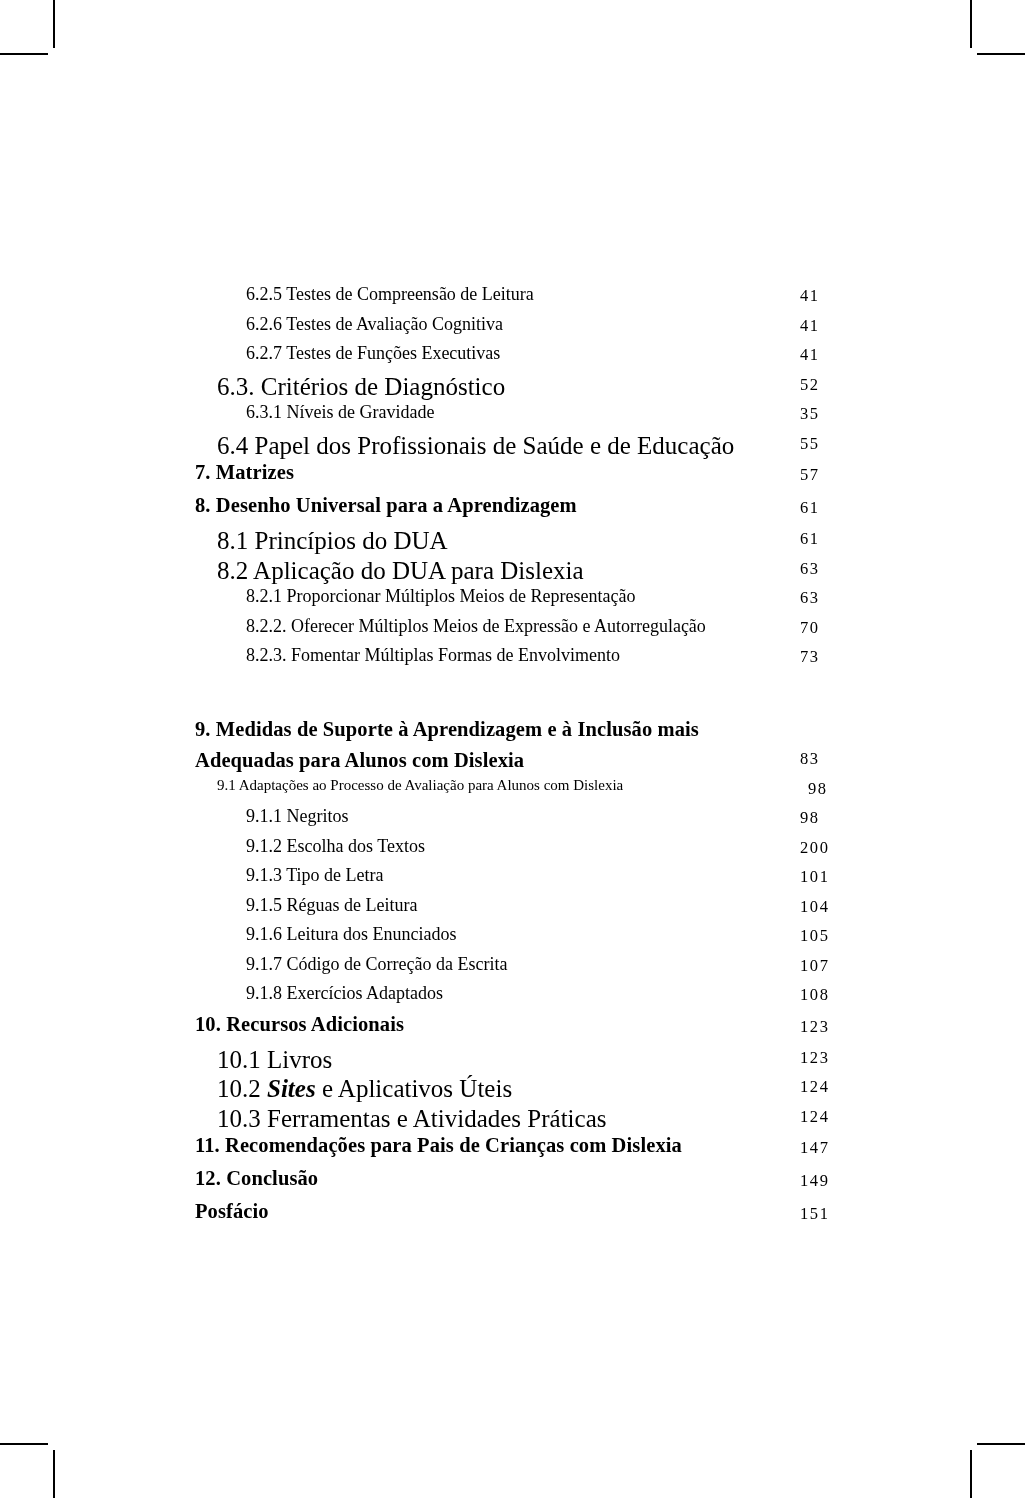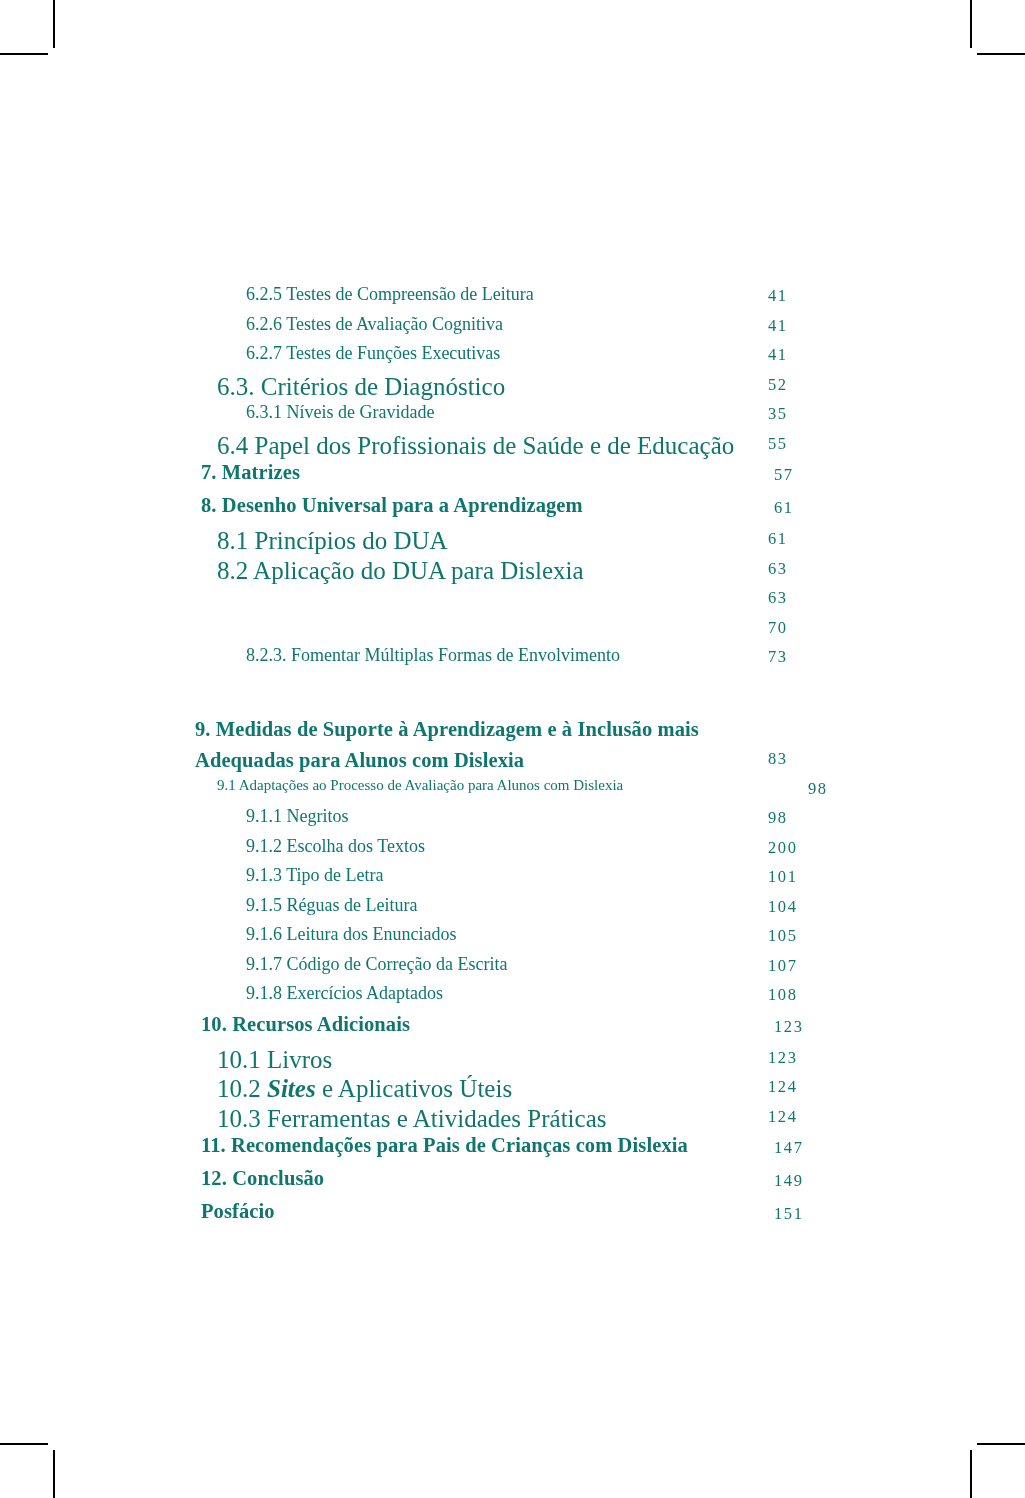--- a/index.html
+++ b/index.html
@@ -7,21 +7,21 @@
     padding: 0;
     background: #ffffff;
   }
   .page {
     position: relative;
     width: 1025px;
     height: 1498px;
     background: #ffffff;
     overflow: hidden;
     font-family: "Liberation Serif", "DejaVu Serif", serif;
-    color: #0f766e;
+    color: #000000;
   }
 
   
   .cropmark {
     position: absolute;
     background: #000000;
   }
   .cm-v { width: 2px; height: 48px; }
   .cm-h { height: 2px; width: 48px; }
 
@@ -41,31 +41,31 @@
     top: 284px;
     width: 650px;
   }
 
   .toc-row {
     position: relative;
     display: block;
     width: 100%;
     height: 29.5px;
   }
-  .toc-row.tall { height: 33px; margin-left: 6px; }
+  .toc-row.tall { height: 33px; }
 
   .toc-title {
     position: absolute;
     left: 0;
     top: 0;
     white-space: nowrap;
   }
   .toc-page {
     position: absolute;
-    left: 575px;
+    left: 607px;
     top: 0;
     font-size: 16.5px;
     letter-spacing: 1.6px;
     white-space: nowrap;
   }
 
   
   .lvl1 .toc-title { left: 2px;  font-size: 20.5px; font-weight: bold; letter-spacing: 0.1px; }
   .lvl2 .toc-title { left: 24px; font-size: 25px; }
   .lvl3 .toc-title { left: 53px; font-size: 18px; }
@@ -138,23 +138,25 @@
       </div>
       <div class="toc-row lvl2">
         <span class="toc-title">8.1 Princípios do DUA</span>
         <span class="toc-page">61</span>
       </div>
       <div class="toc-row lvl2">
         <span class="toc-title">8.2 Aplicação do DUA para Dislexia</span>
         <span class="toc-page">63</span>
       </div>
       <div class="toc-row lvl3">
+        <span class="toc-title">8.2.1 Proporcionar Múltiplos Meios de Representação</span>
         <span class="toc-page">63</span>
       </div>
       <div class="toc-row lvl3">
+        <span class="toc-title">8.2.2. Oferecer Múltiplos Meios de Expressão e Autorregulação</span>
         <span class="toc-page">70</span>
       </div>
       <div class="toc-row lvl3">
         <span class="toc-title">8.2.3. Fomentar Múltiplas Formas de Envolvimento</span>
         <span class="toc-page">73</span>
       </div>
       <div class="toc-row lvl1 wrap2">
         <span class="toc-title">9. Medidas de Suporte à Aprendizagem e à Inclusão mais Adequadas para Alunos com Dislexia</span>
         <span class="toc-page">83</span>
       </div>

